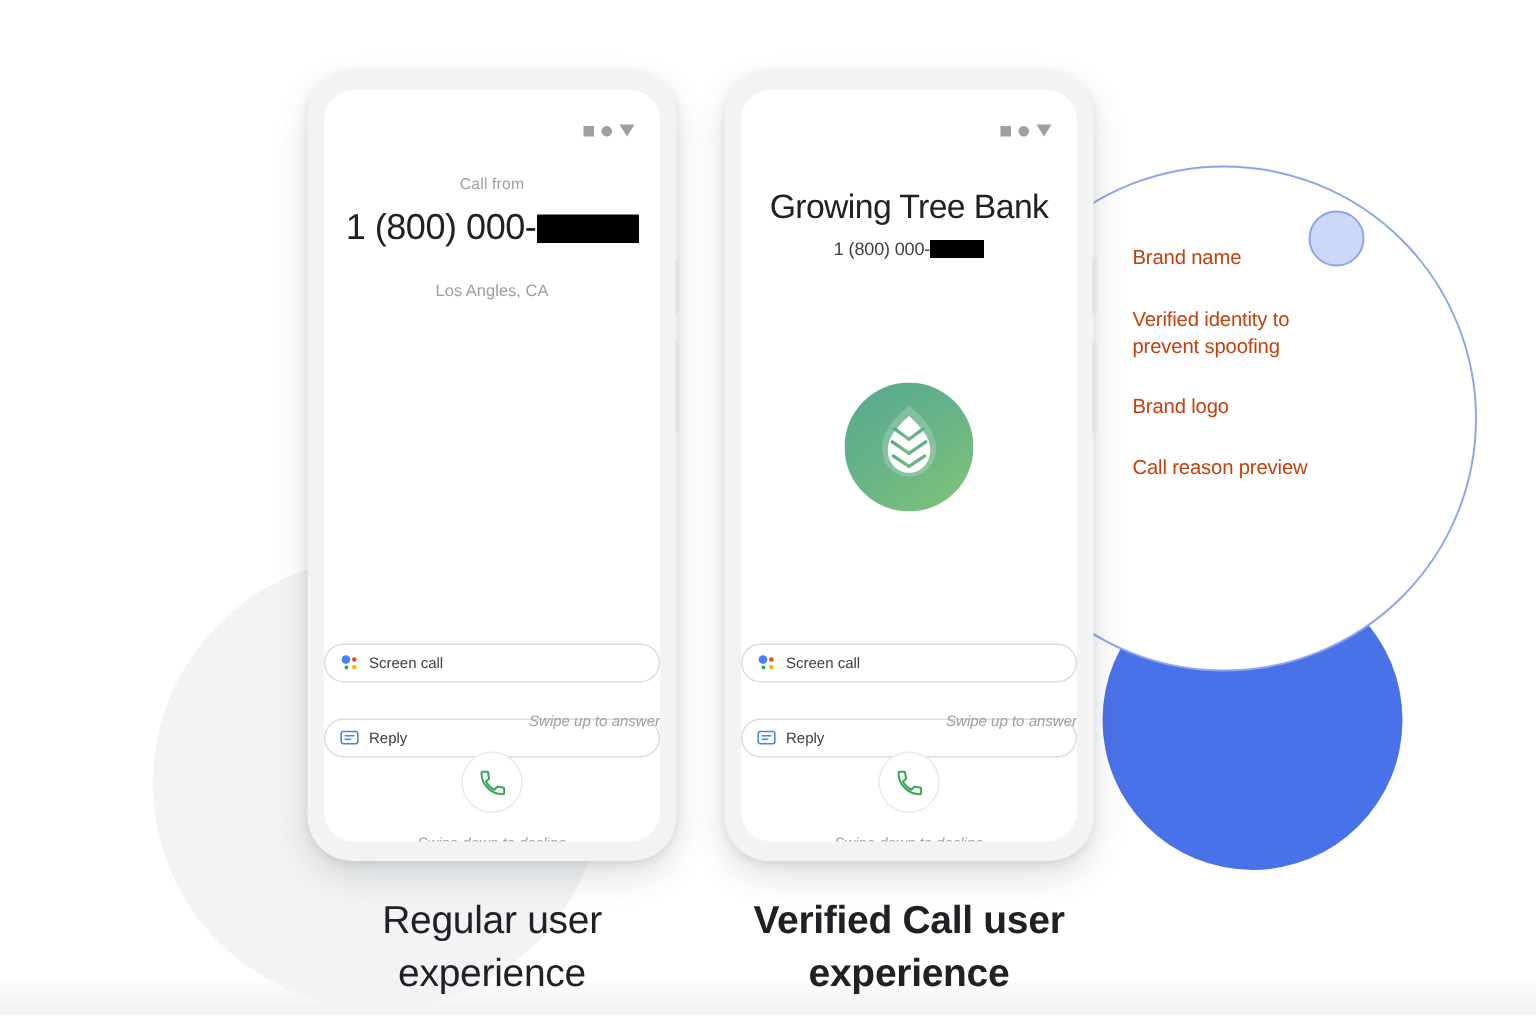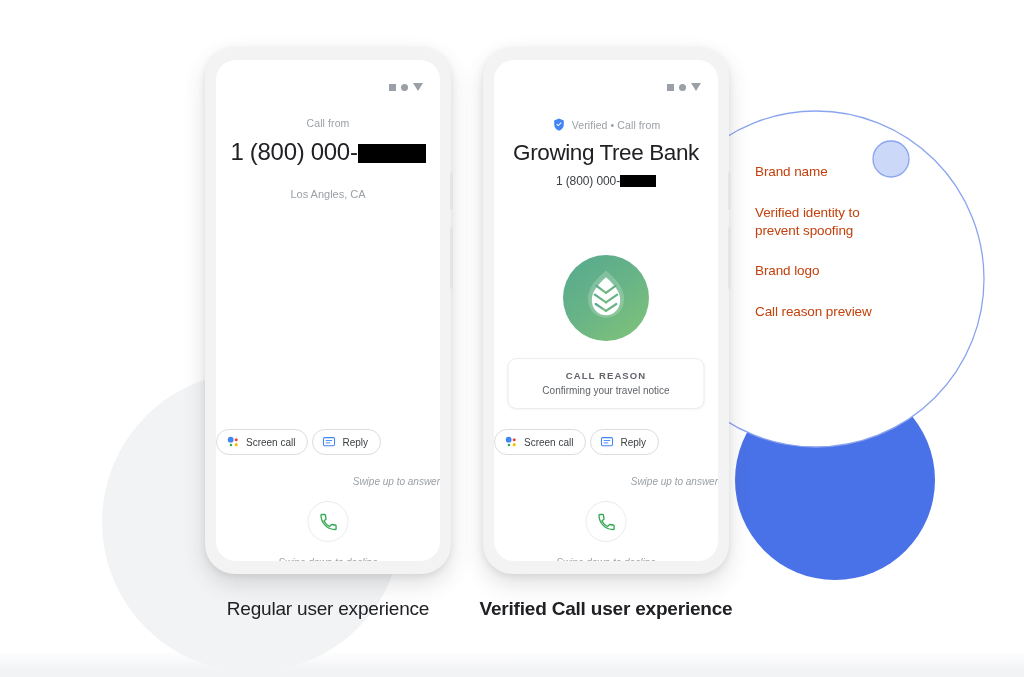--- a/index.html
+++ b/index.html
@@ -197,21 +197,23 @@
     color: #5f6368;
   }
 
   
   .actions {
     position: absolute;
     top: 369px;
     left: 0;
     width: 100%;
     display: flex;
-    gap: 4px;
+    justify-content: center;
+    gap: 24px;
+    flex-direction: column;
   }
   .pill {
     display: flex;
     align-items: center;
     gap: 6px;
     padding: 5px 12px 5px 9px;
     border: 1px solid #dadce0;
     border-radius: 14px;
     background: #fff;
     font-size: 10px;
@@ -252,21 +254,21 @@
     font-size: 10px;
     font-style: italic;
     color: #9aa0a6;
   }
 
   
   .caption {
     position: absolute;
     width: 260px;
     text-align: center;
-    font-size: 19px;
+    font-size: 26px;
     color: #202124;
     line-height: 1.35;
     letter-spacing: -.2px;
   }
   #caption-regular  { left: 198px; top: 596px; }
   #caption-verified { left: 476px; top: 596px; font-weight: bold; }
 
   
   #annotations {
     position: absolute;
@@ -357,27 +359,20 @@
 
   <div class="phone-screen">
 
     <div class="status-bar">
       <span class="st-square"></span>
       <span class="st-circle"></span>
       <span class="st-tri"></span>
     </div>
 
     <div class="call-head">
-      <div class="call-from-row">
-        <svg class="shield-ico" viewBox="0 0 24 24">
-          <path d="M12 1.8 3.8 5v6.4c0 5.1 3.5 9.9 8.2 11.1 4.7-1.2 8.2-6 8.2-11.1V5z" fill="#4285f4"></path>
-          <path d="M10.6 15.2 7.4 12l1.2-1.2 2 2 4.7-4.7L16.5 9.3z" fill="#ffffff"></path>
-        </svg>
-        <span>Verified • Call from</span>
-      </div>
       <div class="brand-name">Growing Tree Bank</div>
       <div class="small-number">
         <span>1 (800) 000-</span><span class="redact small"></span>
       </div>
     </div>
 
     <svg class="brand-logo" viewBox="0 0 100 100">
       <defs>
         <linearGradient id="leafGrad" x1="0" y1="0" x2="0.75" y2="1">
           <stop offset="0%" stop-color="#56a98f"></stop>
@@ -392,24 +387,20 @@
         <line x1="50" y1="30" x2="50" y2="70"></line>
         <line x1="50" y1="44" x2="39" y2="36"></line>
         <line x1="50" y1="44" x2="61" y2="36"></line>
         <line x1="50" y1="55" x2="37" y2="46"></line>
         <line x1="50" y1="55" x2="63" y2="46"></line>
         <line x1="50" y1="65" x2="38" y2="57"></line>
         <line x1="50" y1="65" x2="62" y2="57"></line>
       </g>
     </svg>
 
-    <div class="reason-card">
-      <div class="reason-title">CALL REASON</div>
-      <div class="reason-text">Confirming your travel notice</div>
-    </div>
 
     <div class="actions">
       <div class="pill">
         <svg width="14" height="14" viewBox="0 0 24 24">
           <circle cx="8" cy="8" r="5" fill="#4285f4"></circle>
           <circle cx="17.5" cy="8" r="2.6" fill="#ea4335"></circle>
           <circle cx="17.5" cy="16.5" r="2.6" fill="#fbbc04"></circle>
           <circle cx="8.5" cy="17" r="2.2" fill="#34a853"></circle>
         </svg>
         <span>Screen call</span>

